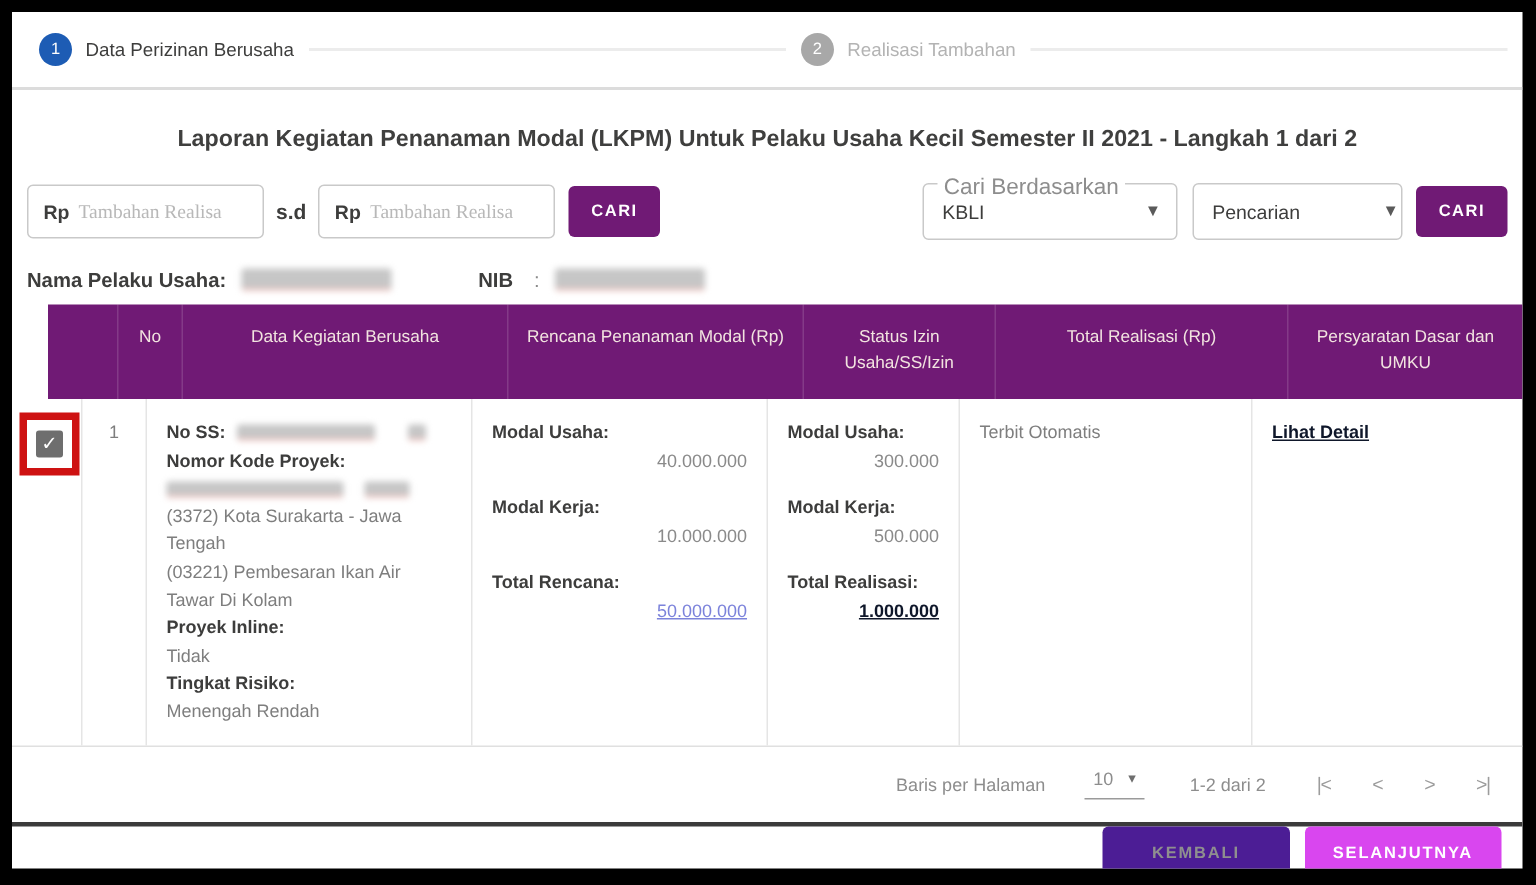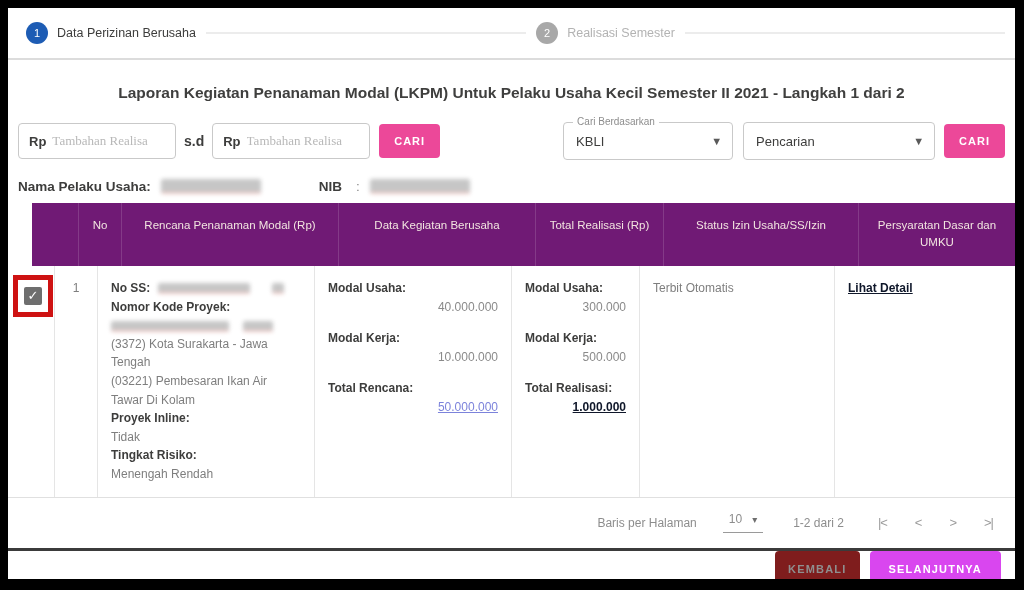--- a/index.html
+++ b/index.html
@@ -62,42 +62,42 @@
   }
   .rp-prefix { font-size: 13px; color: #3d3d3c; font-weight: 600; margin-right: 6px; }
   .rp-input input {
     border: none; outline: none; flex: 1; min-width: 0;
     font-size: 13px; color: #000000; font-family: Liberation Serif, serif;
   }
   .rp-input input::placeholder { color: #b8b8b8; }
   .sd-label { font-size: 14px; color: #3d3d3c; font-weight: 600; margin: 0 8px; }
   .btn-cari {
     margin-left: 9px;
-    background: #ec4899; color: #fff;
+    background: #701a75; color: #fff;
     font-size: 11px; font-weight: bold; letter-spacing: 1px;
     border: none; border-radius: 4px;
     padding: 11px 15px; cursor: pointer;
     font-family: "Liberation Sans", sans-serif;
   }
   .filter-spacer { flex: 1; }
   .select-box {
     position: relative;
     height: 38px; border: 1px solid #c9c9c9; border-radius: 4px;
     display: flex; align-items: center;
     padding: 0 10px 0 12px; background: #fff;
   }
   .select-box .floating-label {
     position: absolute; top: -7px; left: 9px;
     background: #fff; padding: 0 4px;
-    font-size: 10px; color: #8d8d8d; white-space: nowrap;
+    font-size: 15px; color: #8d8d8d; white-space: nowrap;
   }
   .select-value { font-size: 13px; color: #3d3d3c; flex: 1; }
   .select-caret { color: #5a5a5a; font-size: 11px; margin-left: 8px; }
   .sel-kbli { width: 170px; margin-right: 10px; }
-  .sel-pencarian { width: 192px; gap: 47px; }
+  .sel-pencarian { width: 140px; gap: 47px; }
   
   .identity-row {
     margin-top: 19px;
     padding: 0 10px;
     display: flex; align-items: center;
     font-size: 13.5px; font-weight: bold; color: #3d3d3c;
     flex-shrink: 0;
   }
   .redacted {
     display: inline-block;
@@ -200,24 +200,24 @@
   .footer-divider { border-top: 3px solid #3b3b3b; flex-shrink: 0; }
   .footer {
     flex: 1;
     display: flex;
     align-items: center;
     justify-content: flex-end;
     gap: 10px;
     padding-right: 14px;
   }
   .btn-kembali {
-    background: #7f1d1d; color: #8f8f8f;
+    background: #4c1d95; color: #8f8f8f;
     font-size: 11px; font-weight: bold; letter-spacing: 1.2px;
     border: none; border-radius: 4px;
-    padding: 12px 13px; cursor: pointer;
+    padding: 12px 33px; cursor: pointer;
     font-family: "Liberation Sans", sans-serif;
   }
   .btn-selanjutnya {
     background: #d946ef; color: #fff;
     font-size: 11px; font-weight: bold; letter-spacing: 1.2px;
     border: none; border-radius: 4px;
     padding: 12px 19px; cursor: pointer;
     font-family: "Liberation Sans", sans-serif;
   }
 </style>
@@ -231,21 +231,21 @@
       <div class="step-circle active">
         <span>1</span>
       </div>
       <span class="step-label">Data Perizinan Berusaha</span>
     </div>
     <div class="connector"></div>
     <div class="step">
       <div class="step-circle inactive">
         <span>2</span>
       </div>
-      <span class="step-label inactive">Realisasi Semester</span>
+      <span class="step-label inactive">Realisasi Tambahan</span>
     </div>
     <div class="connector"></div>
   </div>
   <div class="stepper-divider"></div>
 
   <div class="title">Laporan Kegiatan Penanaman Modal (LKPM) Untuk Pelaku Usaha Kecil Semester II 2021 - Langkah 1 dari 2</div>
 
   <div class="filter-row">
     <div class="rp-input">
       <span class="rp-prefix">Rp</span>
@@ -277,24 +277,24 @@
     <span class="redacted big"></span>
     <span class="nib-label">NIB</span>
     <span class="nib-colon">:</span>
     <span class="redacted big"></span>
   </div>
 
   <div class="table">
     <div class="t-head">
       <div class="th"></div>
       <div class="th">No</div>
+      <div class="th">Data Kegiatan Berusaha</div>
       <div class="th">Rencana Penanaman Modal (Rp)</div>
-      <div class="th">Data Kegiatan Berusaha</div>
+      <div class="th">Status Izin Usaha/SS/Izin</div>
       <div class="th">Total Realisasi (Rp)</div>
-      <div class="th">Status Izin Usaha/SS/Izin</div>
       <div class="th">Persyaratan Dasar dan UMKU</div>
     </div>
 
     <div class="t-row">
 
       <div class="td cb-cell">
         <div class="annotation-box">
           <div class="checkbox">
             <span>✓</span>
           </div>

